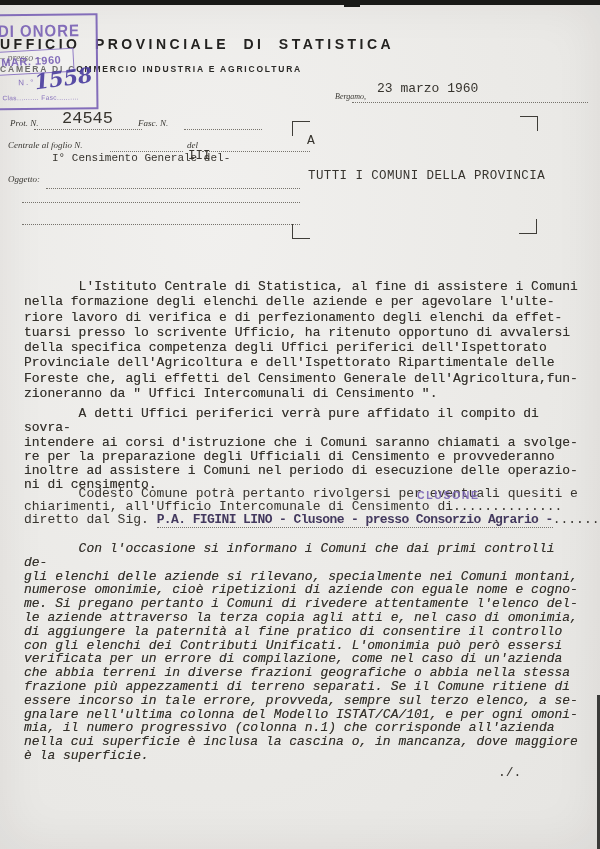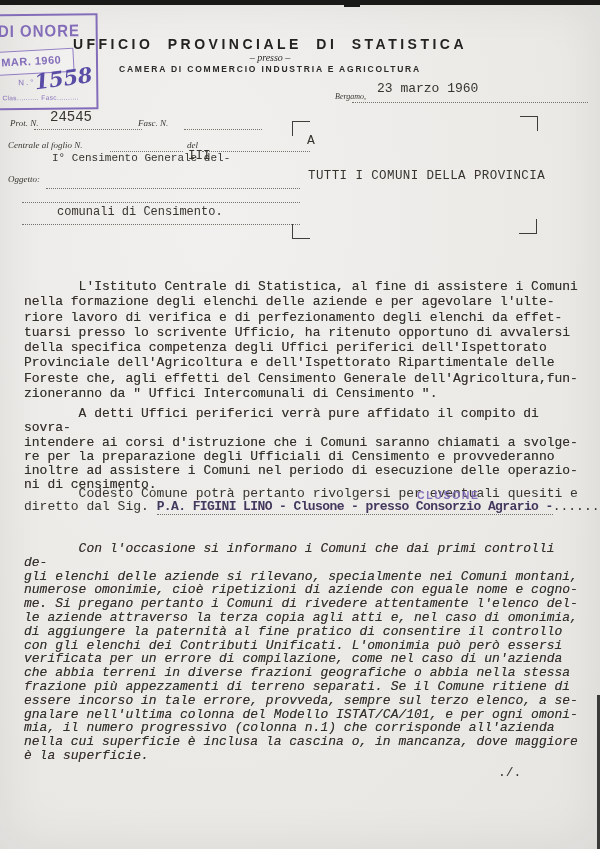--- a/index.html
+++ b/index.html
@@ -8,21 +8,21 @@
     background:radial-gradient(ellipse at 35% 25%, #f1f0ee 0%, #ebeae7 55%, #e6e5e2 100%);
     box-shadow:inset 0 0 50px rgba(40,35,25,0.07);
     font-family:"Liberation Sans", sans-serif;
   }
   .abs{position:absolute;}
   
   .edge-top{left:0;top:0;width:600px;height:5px;background:#191917;}
   .edge-notch{left:344px;top:4px;width:16px;height:3px;background:#191917;}
   .edge-right{right:0;top:695px;width:3px;height:154px;background:#3a3a38;}
   
-  .lh-row{left:0;width:540px;text-align:center;color:#232220;white-space:nowrap;}
+  .lh-row{left:0;width:540px;color:#232220;white-space:nowrap;}
   .lh-title{top:36px;font-size:14px;font-weight:bold;letter-spacing:3.5px;word-spacing:7px;}
   .lh-presso{top:52px;font-family:"Liberation Serif",serif;font-style:italic;font-size:10px;color:#2e2d2a;}
   .lh-chamber{top:64px;font-size:8.5px;font-weight:bold;letter-spacing:1.8px;color:#2a2926;}
   .lh-city-row{top:76px;}
   .lh-city{display:inline-block;font-size:13px;font-weight:bold;letter-spacing:6px;padding:0 3px 2px 6px;border-bottom:1.6px solid #2a2926;}
   
   .mono{font-family:"Liberation Mono","DejaVu Sans Mono",monospace;color:#37342e;white-space:pre;}
   .para{font-family:"Liberation Mono","DejaVu Sans Mono",monospace;color:#34312b;white-space:pre-wrap;width:556px;font-size:13px;text-shadow:0 0 .5px rgba(55,50,45,.55);}
   .p1{line-height:15.3px;}
   .p2{line-height:14.3px;}
@@ -70,36 +70,35 @@
     <div class="st-commune">E DI ONORE</div>
     <div class="st-datebox">
       <div class="st-date">5 MAR. 1960</div>
     </div>
     <div class="st-nlbl">N.°</div>
     <div class="st-num">1558</div>
     <div class="st-clasfasc">Clas.......... Fasc..........</div>
   </div>
 
   <div class="abs plbl" style="left:10px;top:118px;">Prot. N.</div>
-  <div class="abs mono" style="left:50px;top:109px;font-size:14px;">24545</div>
+  <div class="abs mono" style="left:62px;top:109px;font-size:17px;">24545</div>
   <div class="abs dots" style="left:34px;top:129px;width:108px;"></div>
   <div class="abs plbl" style="left:138px;top:118px;">Fasc. N.</div>
   <div class="abs mono" style="left:188px;top:109px;font-size:12.5px;margin-top:40px;">III</div>
   <div class="abs dots" style="left:184px;top:129px;width:78px;"></div>
 
   <div class="abs plbl" style="left:8px;top:140px;">Centrale al foglio N.</div>
   <div class="abs dots" style="left:110px;top:151px;width:73px;"></div>
   <div class="abs plbl" style="left:187px;top:140px;">del</div>
   <div class="abs dots" style="left:202px;top:151px;width:108px;"></div>
 
   <div class="abs mono" style="left:52px;top:152px;font-size:11px;text-align:right;">I° Censimento Generale del-</div>
   <div class="abs plbl" style="left:8px;top:174px;">Oggetto:</div>
   <div class="abs dots" style="left:46px;top:188px;width:254px;"></div>
   <div class="abs dots" style="left:22px;top:202px;width:278px;"></div>
-  <div class="abs mono" style="left:57px;top:205px;font-size:12px;">comunali di Censimento.</div>
   <div class="abs dots" style="left:22px;top:224px;width:278px;"></div>
 
   <div class="abs bk bk-tl" style="left:292px;top:121px;"></div>
   <div class="abs bk bk-tr" style="left:520px;top:116px;"></div>
   <div class="abs bk bk-bl" style="left:292px;top:224px;"></div>
   <div class="abs bk bk-br" style="left:519px;top:219px;"></div>
   <div class="abs mono" style="left:307px;top:133px;font-size:13px;">A</div>
   <div class="abs mono" style="left:308px;top:169px;font-size:12.5px;letter-spacing:.4px;">TUTTI I COMUNI DELLA PROVINCIA</div>
 
   <div class="abs para p1" style="left:24px;top:279px;">       L'Istituto Centrale di Statistica, al fine di assistere i Comuni
@@ -111,20 +110,21 @@
 Foreste che, agli effetti del Censimento Generale dell'Agricoltura,fun-
 zioneranno da " Uffici Intercomunali di Censimento ".</div>
   <div class="abs para p2" style="left:24px;top:407px;">       A detti Uffici periferici verrà pure affidato il compito di sovra-
 intendere ai corsi d'istruzione che i Comuni saranno chiamati a svolge-
 re per la preparazione degli Ufficiali di Censimento e provvederanno
 inoltre ad assistere i Comuni nel periodo di esecuzione delle operazio-
 ni di censimento.</div>
 
   <div class="abs" style="left:24px;top:487px;width:556px;">
     <div class="mono p3line">       Codesto Comune potrà pertanto rivolgersi per eventuali quesiti e</div>
+    <div class="mono p3line">chiarimenti, all'Ufficio Intercomunale di Censimento di..............</div>
     <div class="mono p3line"><span>diretto dal Sig. </span><span class="filled">P.A. FIGINI LINO - Clusone - presso Consorzio Agrario -</span><span>...........</span></div>
   </div>
 
   <div class="abs clusone">CLUSONE</div>
 
   <div class="abs para p4" style="left:24px;top:542px;">       Con l'occasione si informano i Comuni che dai primi controlli de-
 gli elenchi delle aziende si rilevano, specialmente nei Comuni montani,
 numerose omonimie, cioè ripetizioni di aziende con eguale nome e cogno-
 me. Si pregano pertanto i Comuni di rivedere attentamente l'elenco del-
 le aziende attraverso la terza copia agli atti e, nel caso di omonimia,

